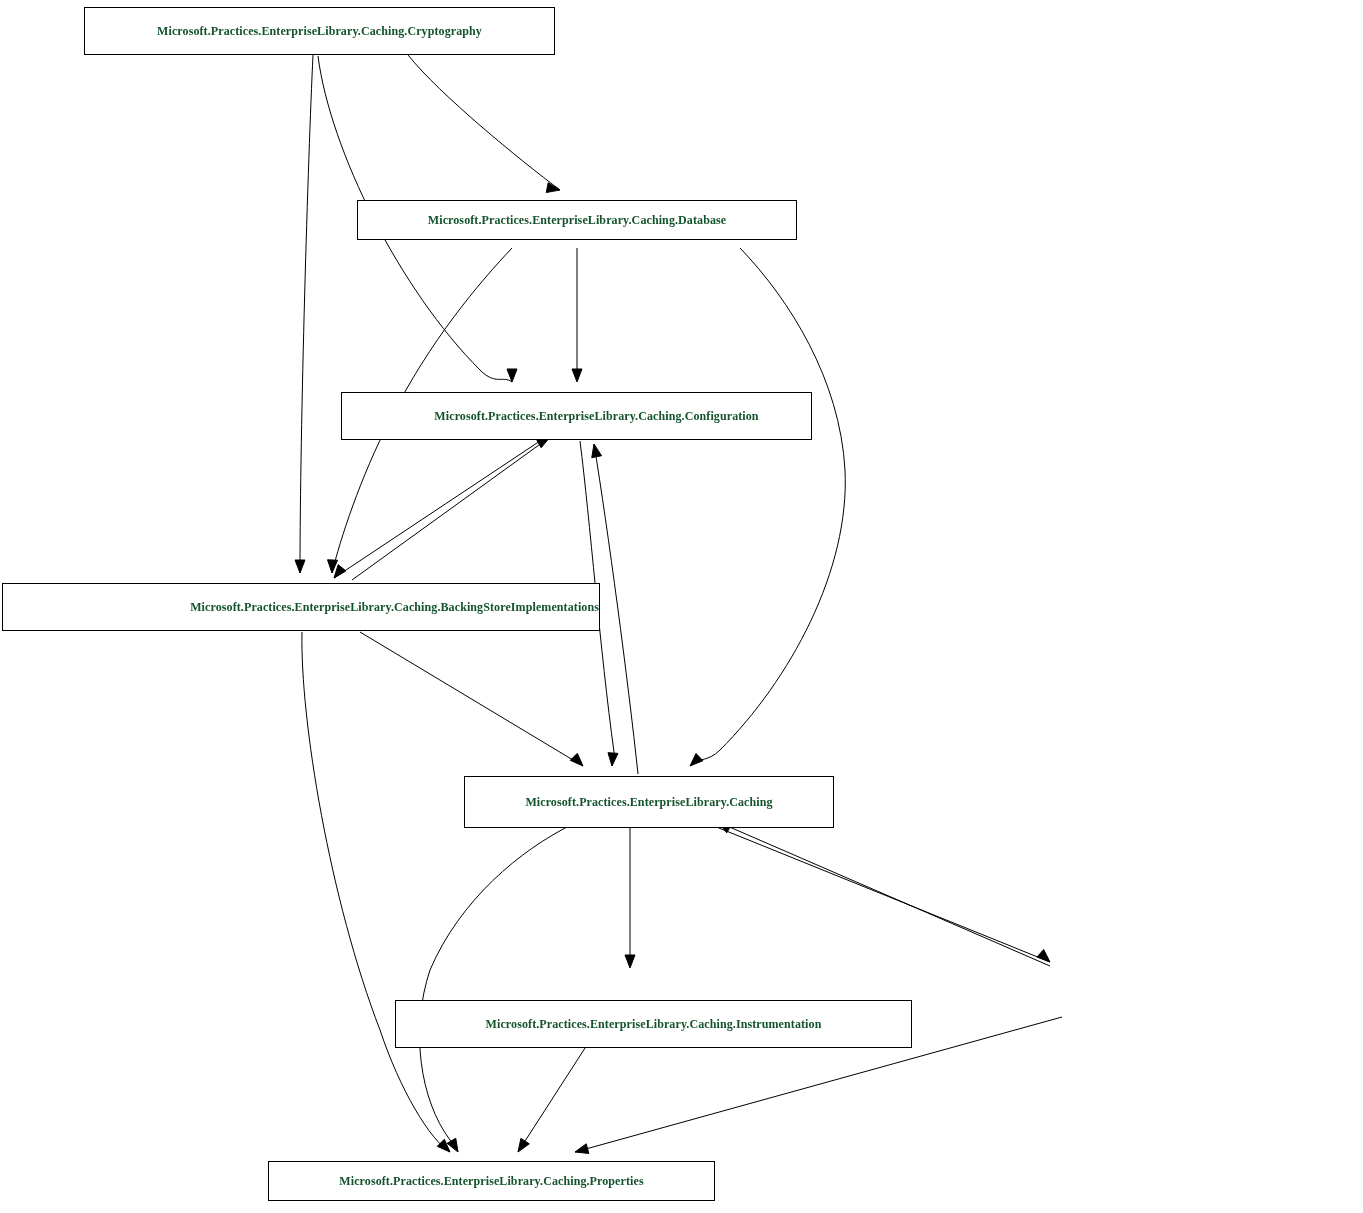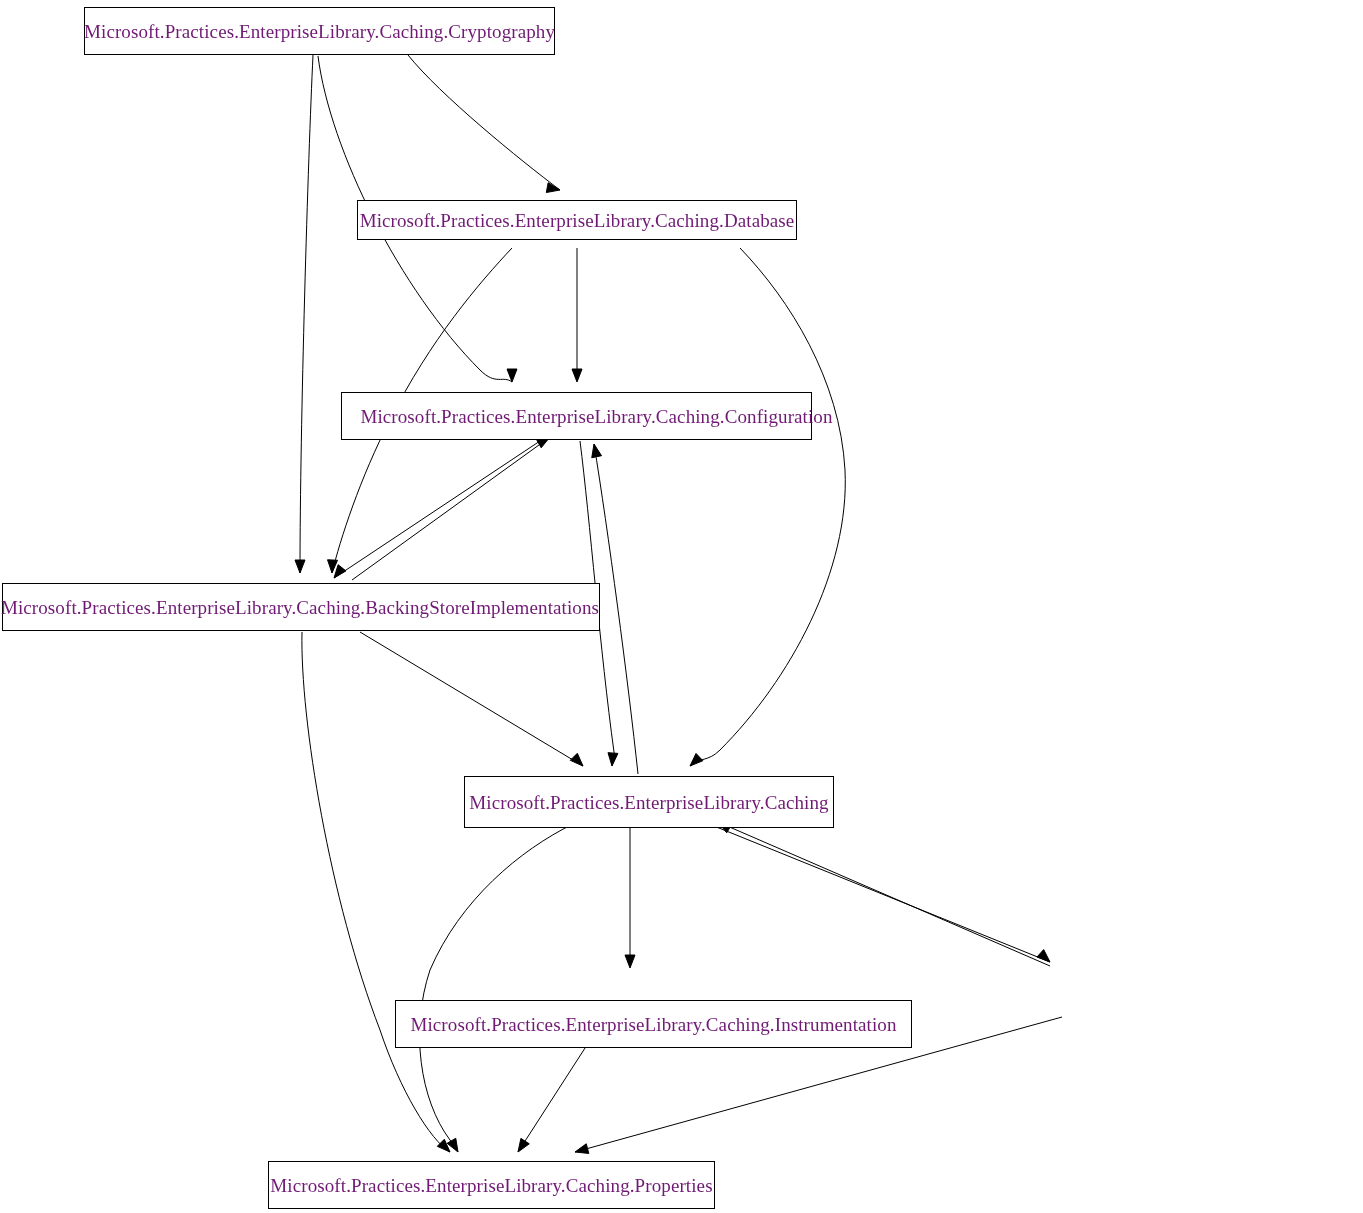--- a/index.html
+++ b/index.html
@@ -28,24 +28,25 @@
     border: 1px solid #000000;
     background: #ffffff;
     display: flex;
     align-items: center;
     justify-content: center;
     color: #000000;
     white-space: nowrap;
     z-index: 5;
   }
   .node-label {
-    font-size: 19px;
+    font-size: 12px;
     line-height: 1;
     letter-spacing: 0.1px;
-    color: #701a75;
+    color: #14532d;
+    font-weight: bold;
   }
   .edge-path {
     fill: none;
     stroke: #000000;
     stroke-width: 1;
   }
   .edge-head {
     fill: #000000;
     stroke: #000000;
     stroke-width: 1;
@@ -149,17 +150,17 @@
 
   <div class="node" style="left:464px; top:776px; width:370px; height:52px;">
     <span class="node-label">Microsoft.Practices.EnterpriseLibrary.Caching</span>
   </div>
 
   <div class="node" style="left:395px; top:968px; width:517px; height:48px;margin-top:32px;">
     <span class="node-label">Microsoft.Practices.EnterpriseLibrary.Caching.Instrumentation</span>
   </div>
 
 
-  <div class="node" style="left:268px; top:1161px; width:447px; height:48px;">
+  <div class="node" style="left:268px; top:1161px; width:447px; height:40px;">
     <span class="node-label">Microsoft.Practices.EnterpriseLibrary.Caching.Properties</span>
   </div>
 
 </div>
 
 </body></html>

